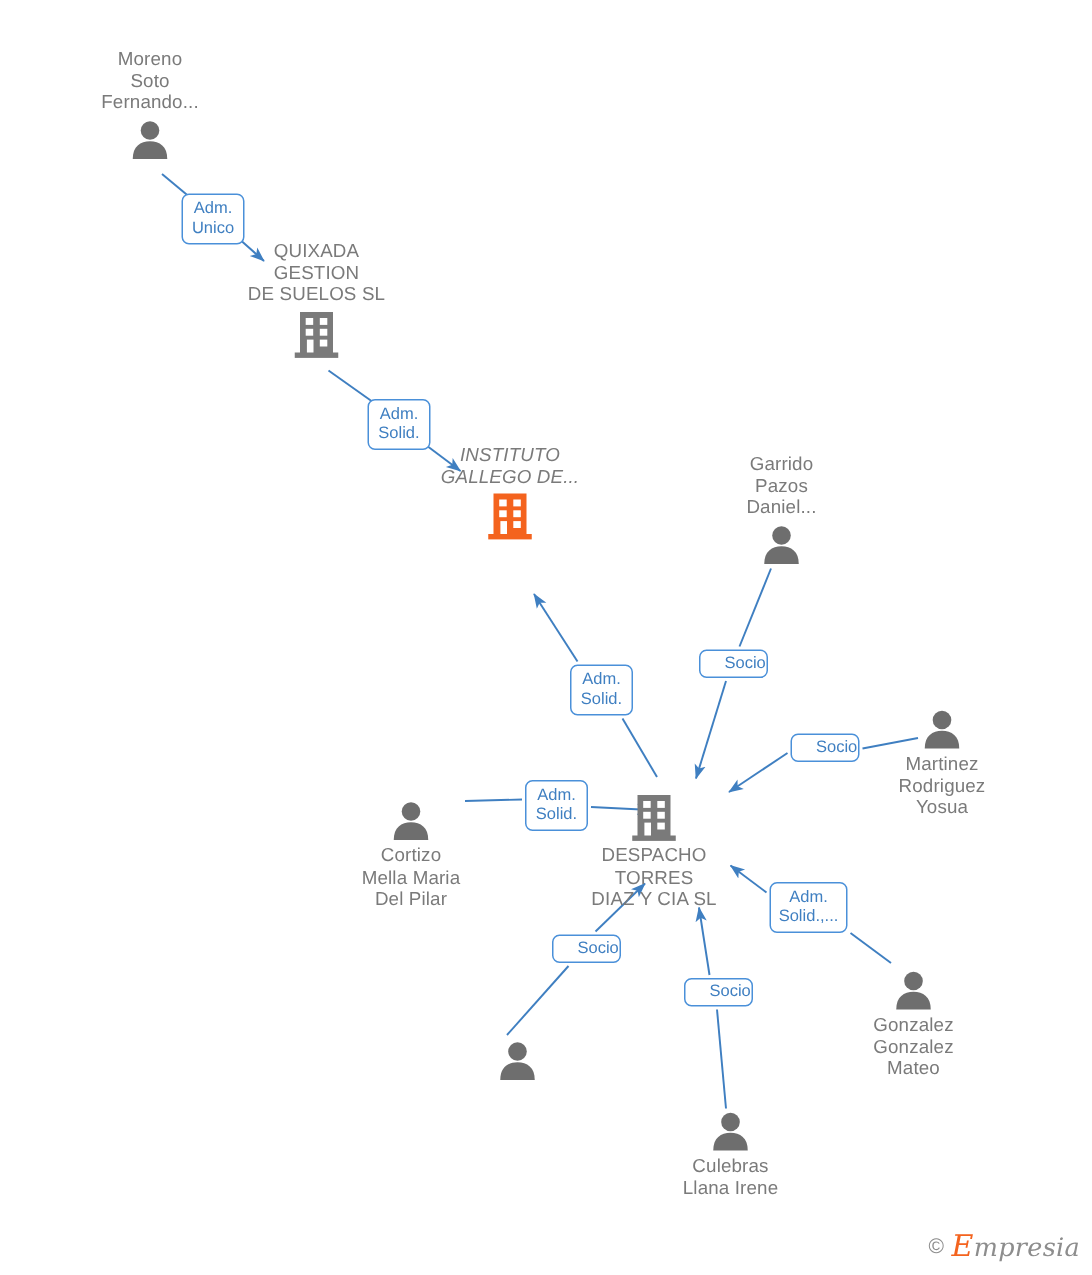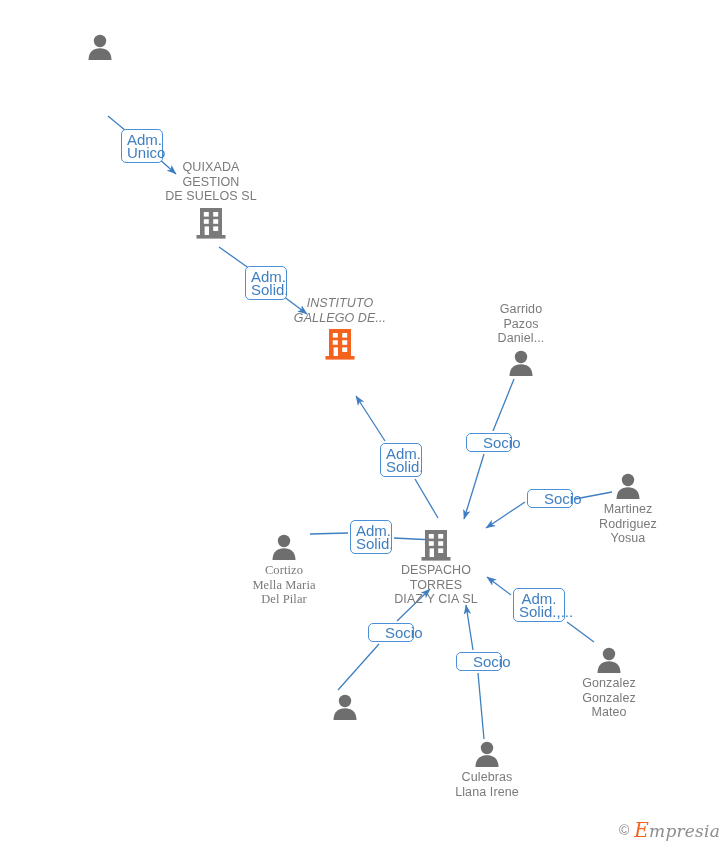--- a/index.html
+++ b/index.html
@@ -49,21 +49,21 @@
   }
 
   
   .edge-label {
     position: absolute;
     box-sizing: border-box;
     background: #ffffff;
     border: 1.3px solid #4a90d9;
     border-radius: 5px;
     color: #3f7fc1;
-    font-size: 15px;
+    font-size: 11px;
     line-height: 13px;
     text-align: center;
     padding: 3px 5px 3px 5px;
     white-space: pre-line;
     z-index: 4;
   }
   .edge-label.one-line {
     padding: 2px 16px;
   }
 
@@ -127,20 +127,23 @@
     <path d="M511,595 L487,577" stroke="#3f7fc1" stroke-width="1.3" fill="none" marker-end="url(#arrow)"></path>
 
     <path d="M338,690 L379,644" stroke="#3f7fc1" stroke-width="1.3" fill="none"></path>
     <path d="M397,621 L430,589" stroke="#3f7fc1" stroke-width="1.3" fill="none" marker-end="url(#arrow)"></path>
 
     <path d="M484,739 L478,673" stroke="#3f7fc1" stroke-width="1.3" fill="none"></path>
     <path d="M473,650 L466,605" stroke="#3f7fc1" stroke-width="1.3" fill="none" marker-end="url(#arrow)"></path>
   </svg>
 
   <div class="node" style="left:100px; top:32px;">
+    <div class="node-label above">Moreno
+Soto
+Fernando...</div>
     <svg class="node-icon" width="30" height="30" viewBox="0 0 30 30">
       <circle cx="15" cy="9" r="6.2" fill="#6e6e6e"></circle>
       <path d="M3.5,28 C3.5,19.6 8.6,16.2 15,16.2 C21.4,16.2 26.5,19.6 26.5,28 Z" fill="#6e6e6e"></path>
     </svg>
   </div>
 
   <div class="node" style="left:211px; top:160px;">
     <div class="node-label above">QUIXADA
 GESTION
 DE SUELOS  SL</div>
@@ -184,21 +187,21 @@
   <div class="node" style="left:628px; top:471px;">
     <svg class="node-icon" width="30" height="30" viewBox="0 0 30 30">
       <circle cx="15" cy="9" r="6.2" fill="#6e6e6e"></circle>
       <path d="M3.5,28 C3.5,19.6 8.6,16.2 15,16.2 C21.4,16.2 26.5,19.6 26.5,28 Z" fill="#6e6e6e"></path>
     </svg>
     <div class="node-label below">Martinez
 Rodriguez
 Yosua</div>
   </div>
 
-  <div class="node" style="left:284px; top:532px;font-family:Liberation Serif, serif;">
+  <div class="node" style="left:274px; top:532px;">
     <svg class="node-icon" width="30" height="30" viewBox="0 0 30 30">
       <circle cx="15" cy="9" r="6.2" fill="#6e6e6e"></circle>
       <path d="M3.5,28 C3.5,19.6 8.6,16.2 15,16.2 C21.4,16.2 26.5,19.6 26.5,28 Z" fill="#6e6e6e"></path>
     </svg>
     <div class="node-label below">Cortizo
 Mella Maria
 Del Pilar</div>
   </div>
 
   <div class="node" style="left:436px; top:528px;">

